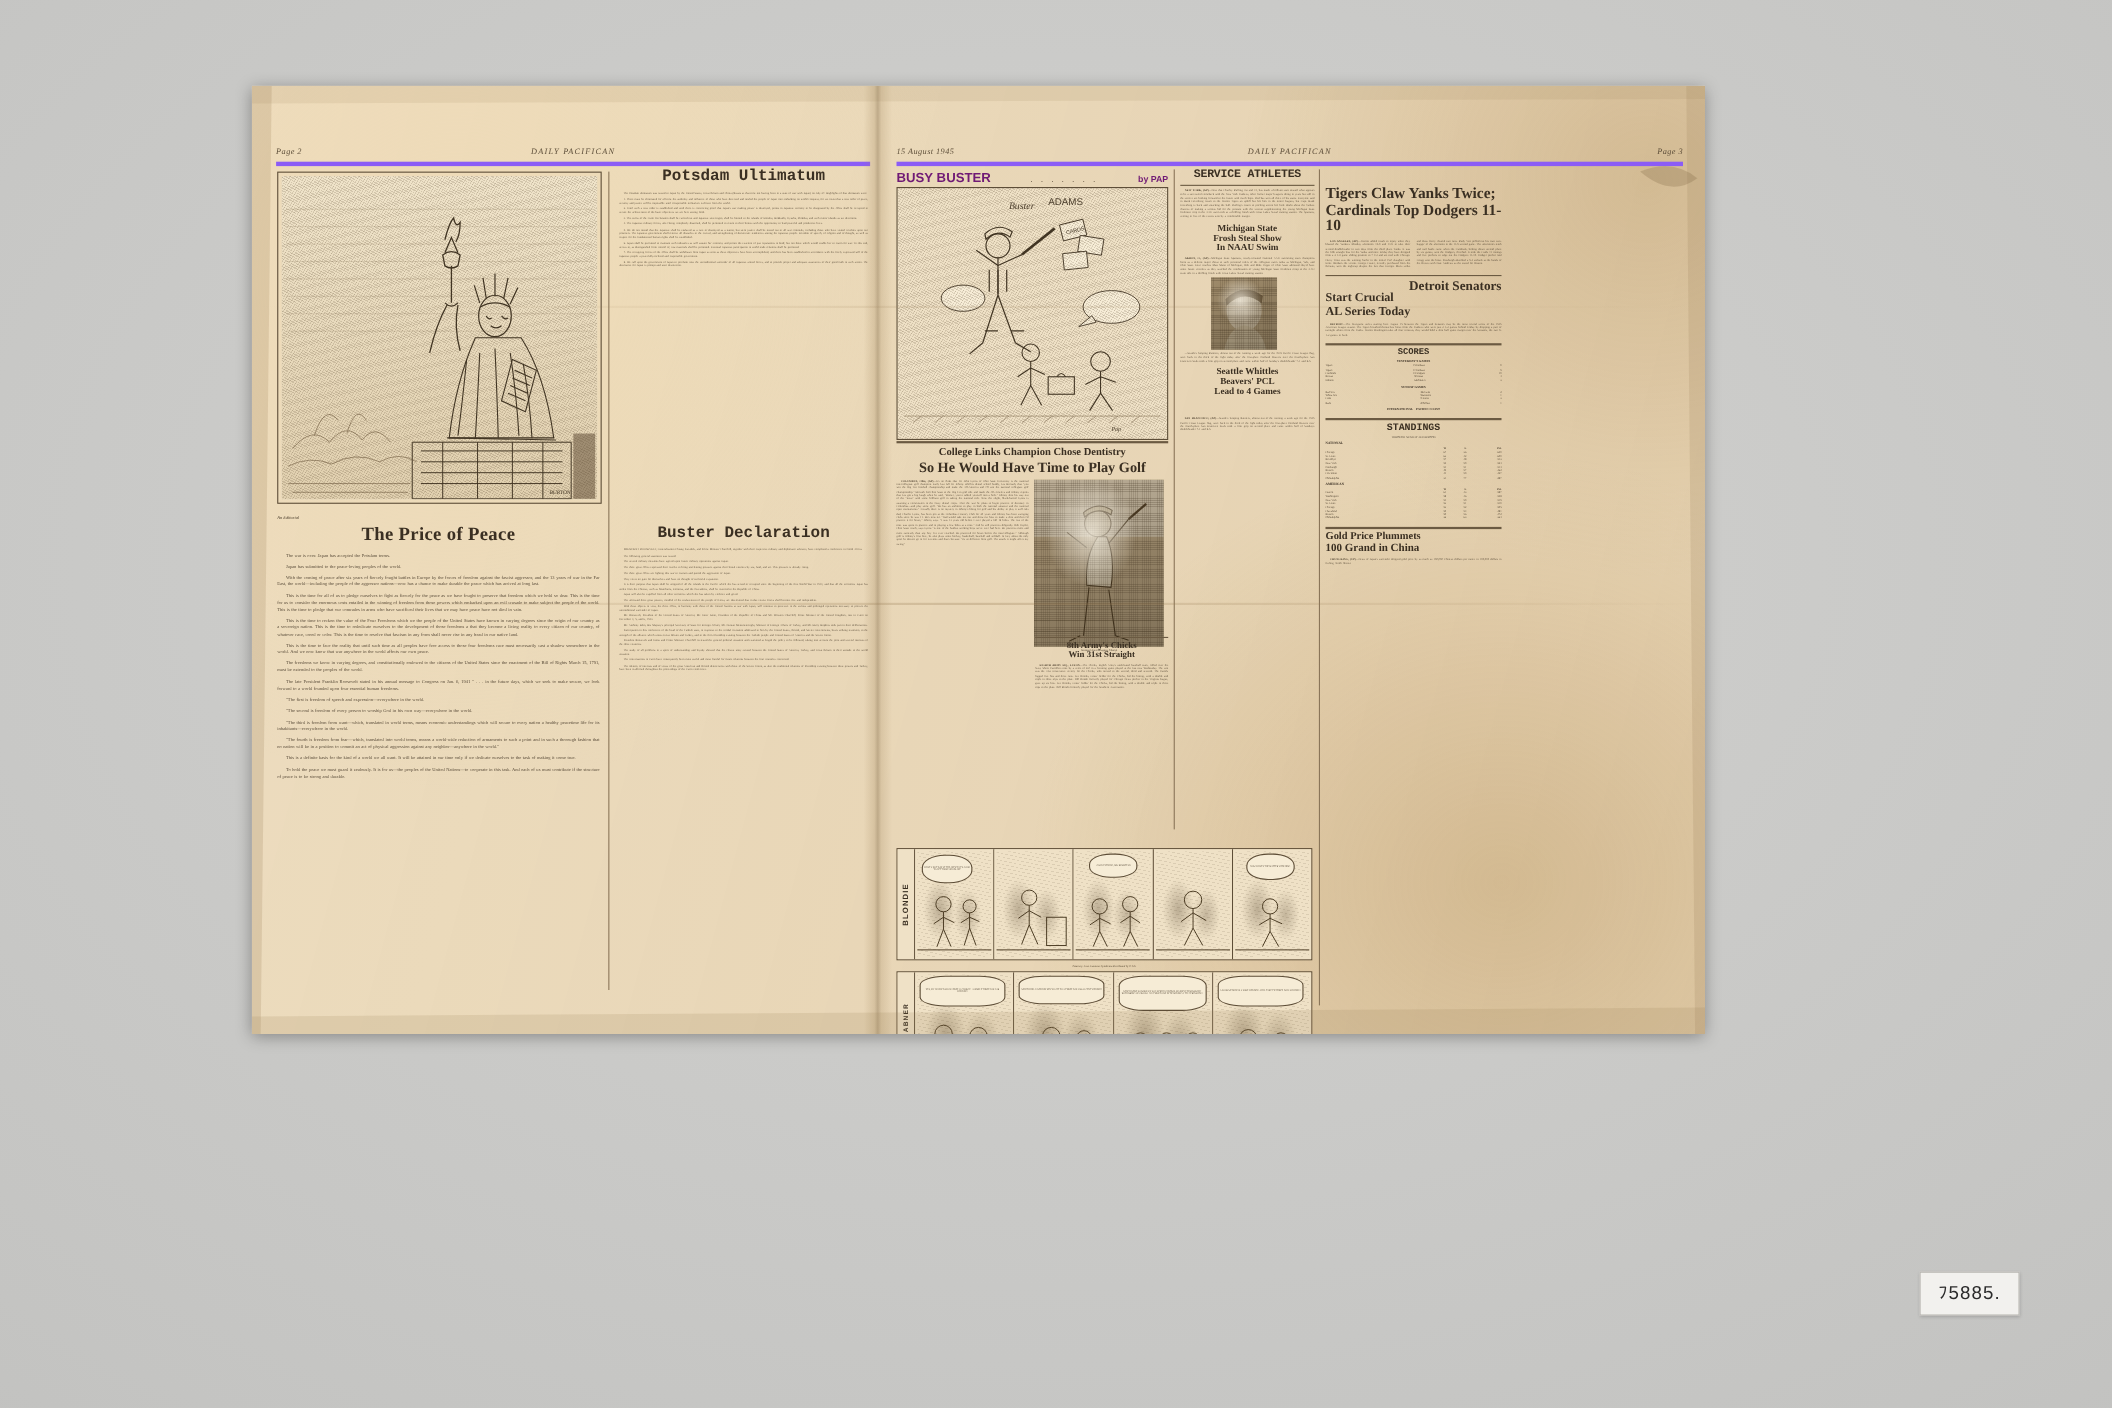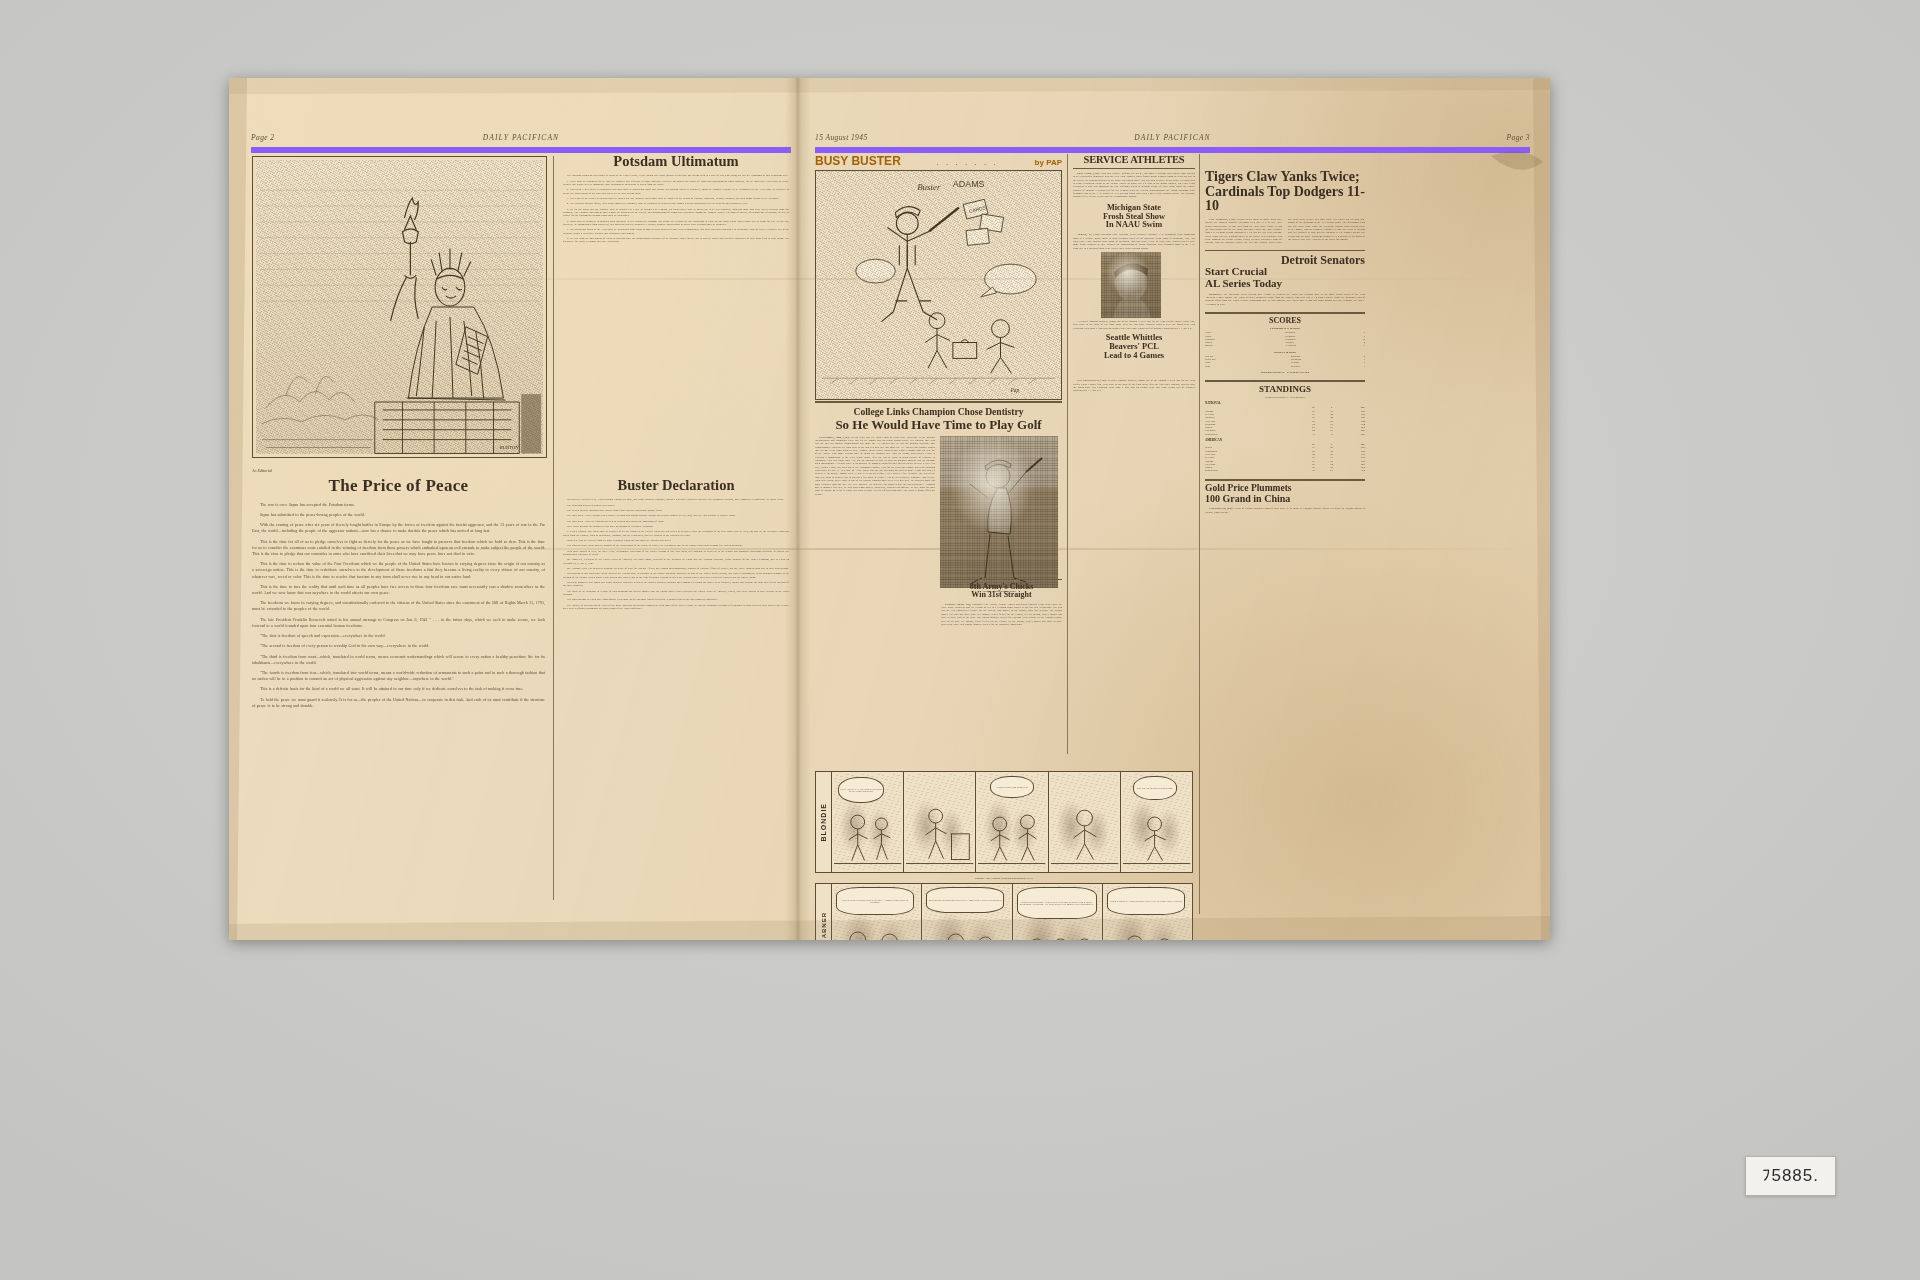--- a/index.html
+++ b/index.html
@@ -44,37 +44,37 @@
   }
   .curl{position:absolute;pointer-events:none;z-index:7;}
 
   
   .page{position:absolute;top:0;bottom:0;}
   .page-left{left:22px;width:540px;}
   .page-right{left:586px;width:715px;}
 
   .folio{
     position:absolute;top:56px;left:0;right:0;height:13px;
-    border-bottom:6px solid #8b5cf6;
+    border-bottom:4px solid #8b5cf6;
   }
   .folio span{
     position:absolute;top:-1px;font-size:7.5px;letter-spacing:.4px;
     color:#5e4f3a;font-style:italic;font-family:"Liberation Serif",serif;
   }
   .folio .f-left{left:0;}
   .folio .f-mid{left:50%;transform:translateX(-50%);letter-spacing:1.1px;}
   .folio .f-right{right:0;}
 
   
   .col{position:absolute;}
   .hl{
     font-family:"Liberation Serif",serif;font-weight:bold;color:#3a2f22;
     text-align:center;line-height:1.05;
   }
-  .hl.sans{font-family:Liberation Serif, serif;}
+  .hl.sans{font-family:Liberation Mono, monospace;}
   .rule{height:1px;background:#6b5a42;margin:3px 0;}
   .rule.thick{height:2px;}
   .vrule{position:absolute;top:0;bottom:0;width:1px;background:#8a7559;}
 
   
   .txt{color:#4a3d2c;font-size:2.55px;line-height:3.35px;text-align:justify;
        font-family:"Liberation Serif",serif;letter-spacing:.02px;
        word-spacing:.3px;opacity:.92;}
   .txt p{margin:0 0 2px 0;text-indent:4px;}
   .txt.ed{font-size:4.1px;line-height:6.2px;}
@@ -141,21 +141,21 @@
   
   .label{
     position:absolute;right:84px;bottom:84px;
     background:#f2f1ee;border:1px solid #b4b2ad;
     padding:9px 16px;font-family:"Liberation Sans",sans-serif;
     font-size:17px;color:#2b2b2b;letter-spacing:1px;
     box-shadow:0 1px 3px rgba(0,0,0,.18);
   }
   .byline{font-size:2.9px;font-style:italic;color:#4a3d2c;text-align:center;}
   .caption{font-size:2.6px;font-style:italic;color:#4a3d2c;text-align:center;line-height:3.2px;}
-  .kicker{font-family:"Liberation Sans",sans-serif;font-weight:bold;color:#a16207;}
+  .kicker{font-family:"Liberation Sans",sans-serif;font-weight:bold;color:#701a75;}
 </style>
 </head>
 <body>
 
 <div class="scan-stage">
 
   <div class="sheet">
 
     <div class="gutter"></div>
     <div class="foldline" style="top:470px;"></div>

